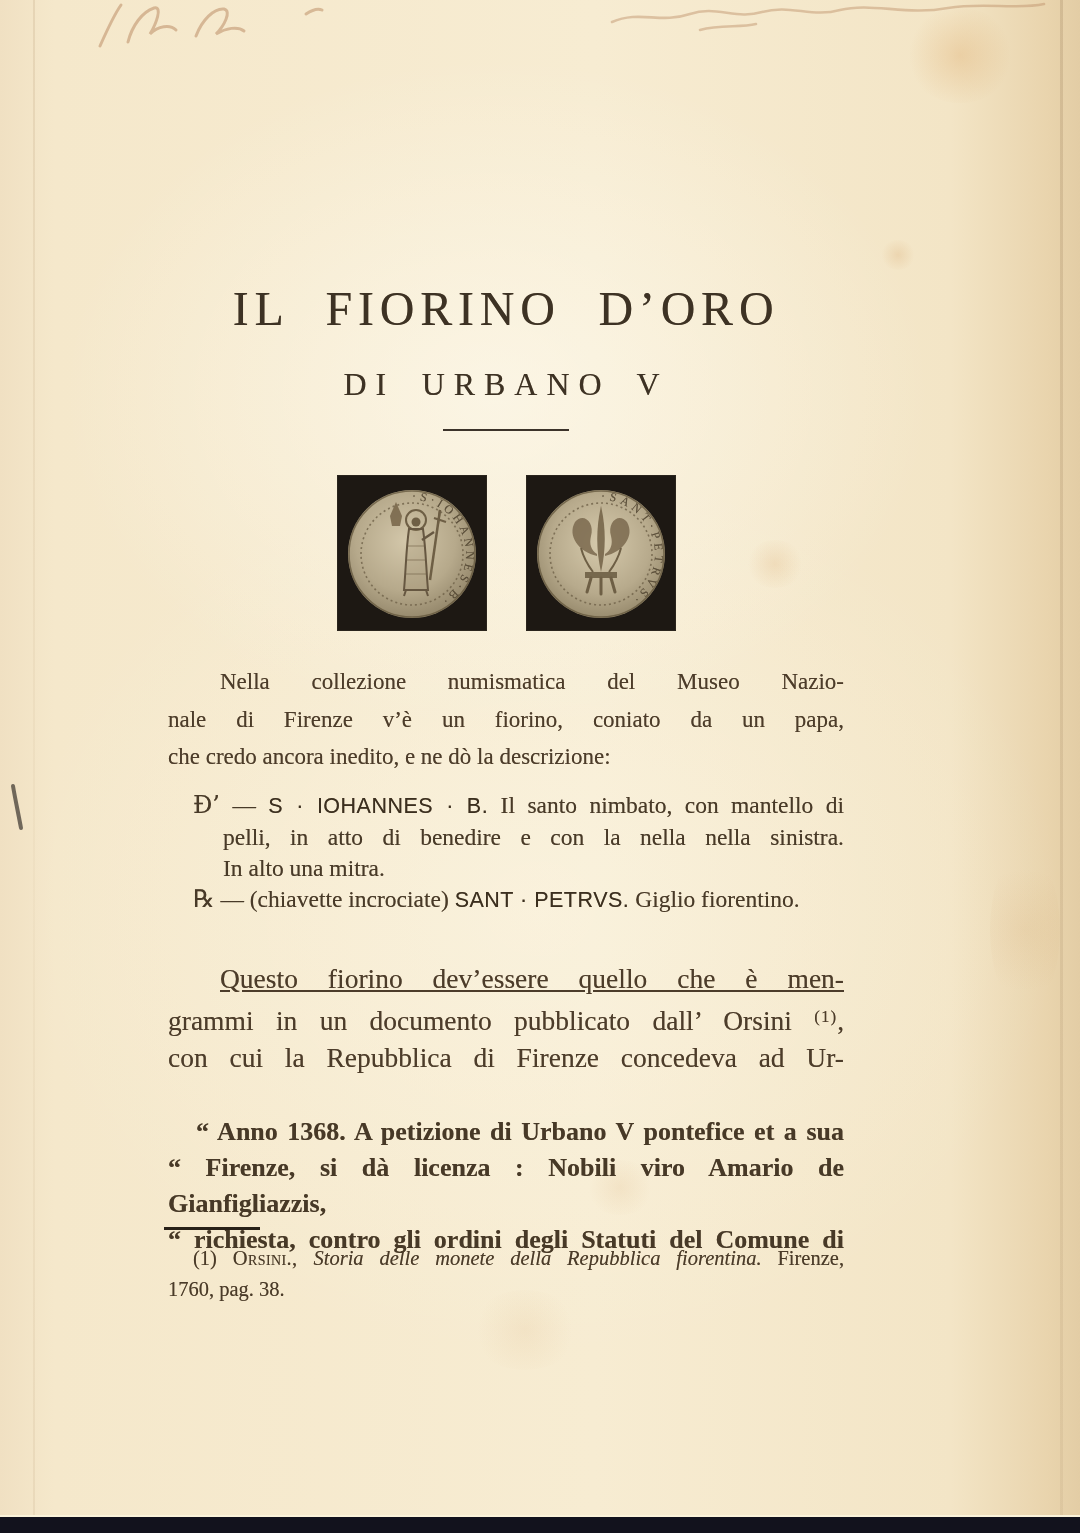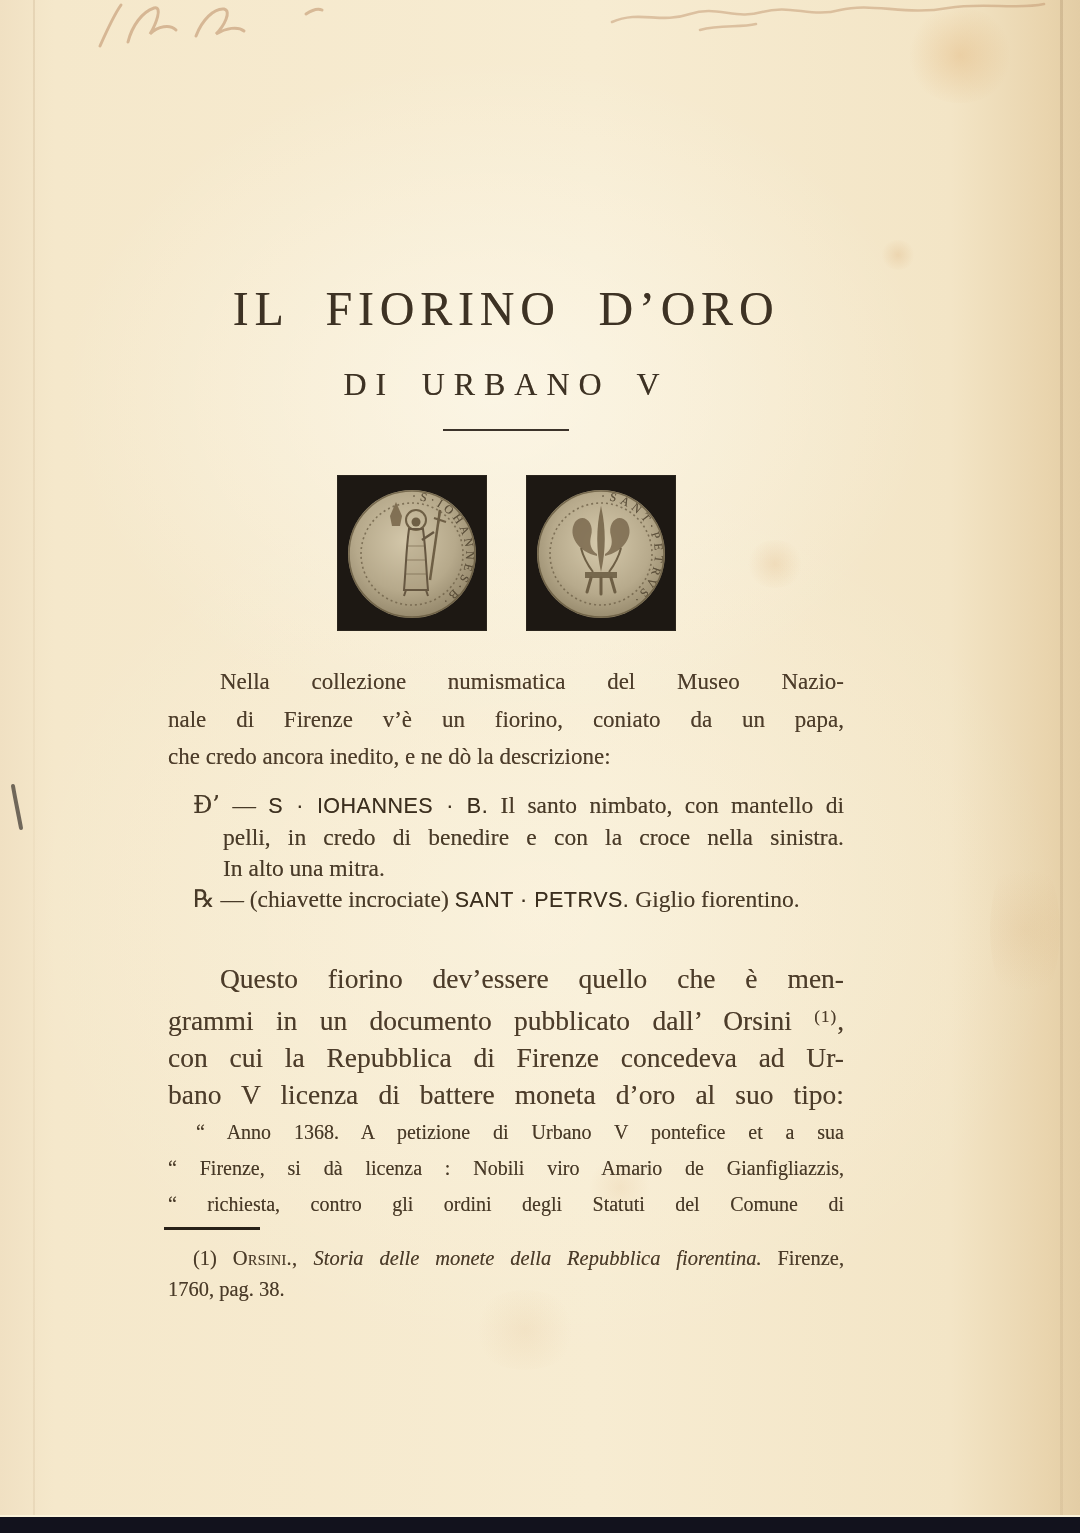--- a/index.html
+++ b/index.html
@@ -56,24 +56,24 @@
   .desc-block{position:absolute;top:790px;width:100%;font-size:23.5px;line-height:31px;color:#483a28;}
   .desc-weight{margin-bottom:3px;}
   .dline{padding-left:25px;}
   .dcont{padding-left:55px;}
   .dsym{font-family:"DejaVu Serif","DejaVu Sans",serif;font-size:24px;}
   .dlegend{font-family:"Liberation Sans","DejaVu Sans",sans-serif;font-weight:400;
     font-size:21.5px;letter-spacing:.5px;color:#3b2f1f;}
   .dital{}
 
   .body-para{position:absolute;top:960px;width:100%;font-size:27.5px;line-height:37.5px;}
-  .body-para .pline1{text-indent:52px;}
+  .body-para .pline1{text-indent:52px;text-decoration:underline;}
   .fnref{font-size:.62em;vertical-align:.45em;letter-spacing:1px;}
 
-  .quote-block{position:absolute;top:1114px;width:100%;font-size:20px;line-height:36px;color:#473927;}
+  .quote-block{position:absolute;top:1114px;width:100%;font-size:26px;line-height:36px;color:#473927;font-weight:bold;}
   .quote-block .tline:first-child{padding-left:28px;}
 
   .footnote-rule{position:absolute;top:1227px;left:-4px;width:96px;height:3px;background:#282118;}
   .footnote{position:absolute;top:1243px;width:100%;font-size:20.5px;line-height:31px;color:#4a3b29;}
   .fn-line1{text-align:justify;text-align-last:justify;padding-left:25px;}
   .sc{font-variant:small-caps;letter-spacing:.4px;}
   .ital{font-style:italic;}
 
   .pencil-tick{position:absolute;left:0;top:0;pointer-events:none;}
 </style>
@@ -188,36 +188,35 @@
         <div class="tline tline-last">che credo ancora inedito, e ne dò la descrizione:</div>
       </div>
 
     <div class="desc-block">
       <div class="jline dline">
         <span class="dsym">Đ’</span>
         <span>—</span>
         <span class="dlegend">S · IOHANNES · B.</span>
         <span>Il santo nimbato, con mantello di</span>
       </div>
-      <div class="jline dcont">pelli, in credo di benedire e con la croce nella sinistra.</div>
+      <div class="jline dcont">pelli, in atto di benedire e con la nella nella sinistra.</div>
       <div class="dcont">In alto una mitra.</div>
       <div class="dline">
         <span class="dsym">℞</span>
         <span>—</span>
         <span class="dital">(chiavette incrociate)</span>
         <span class="dlegend">SANT · PETRVS.</span>
         <span>Giglio fiorentino.</span>
       </div>
     </div>
 
     <div class="body-para">
       <div class="jline pline1">Questo fiorino dev’essere quello che è men-</div>
       <div class="jline"><span>grammi in un documento pubblicato dall’ Orsini </span><span class="fnref">(1)</span><span>,</span></div>
       <div class="jline">con cui la Repubblica di Firenze concedeva ad Ur-</div>
-      <div class="jline">bano V licenza di battere moneta d’oro al suo tipo:</div>
     </div>
 
     <div class="quote-block justify-all">
         <div class="tline">“ Anno 1368. A petizione di Urbano V pontefice et a sua</div>
         <div class="tline tline-last">“ Firenze, si dà licenza : Nobili viro Amario de Gianfigliazzis,</div>
         <div class="tline">“ richiesta, contro gli ordini degli Statuti del Comune di</div>
       </div>
 
     <div class="footnote-rule"></div>
 

